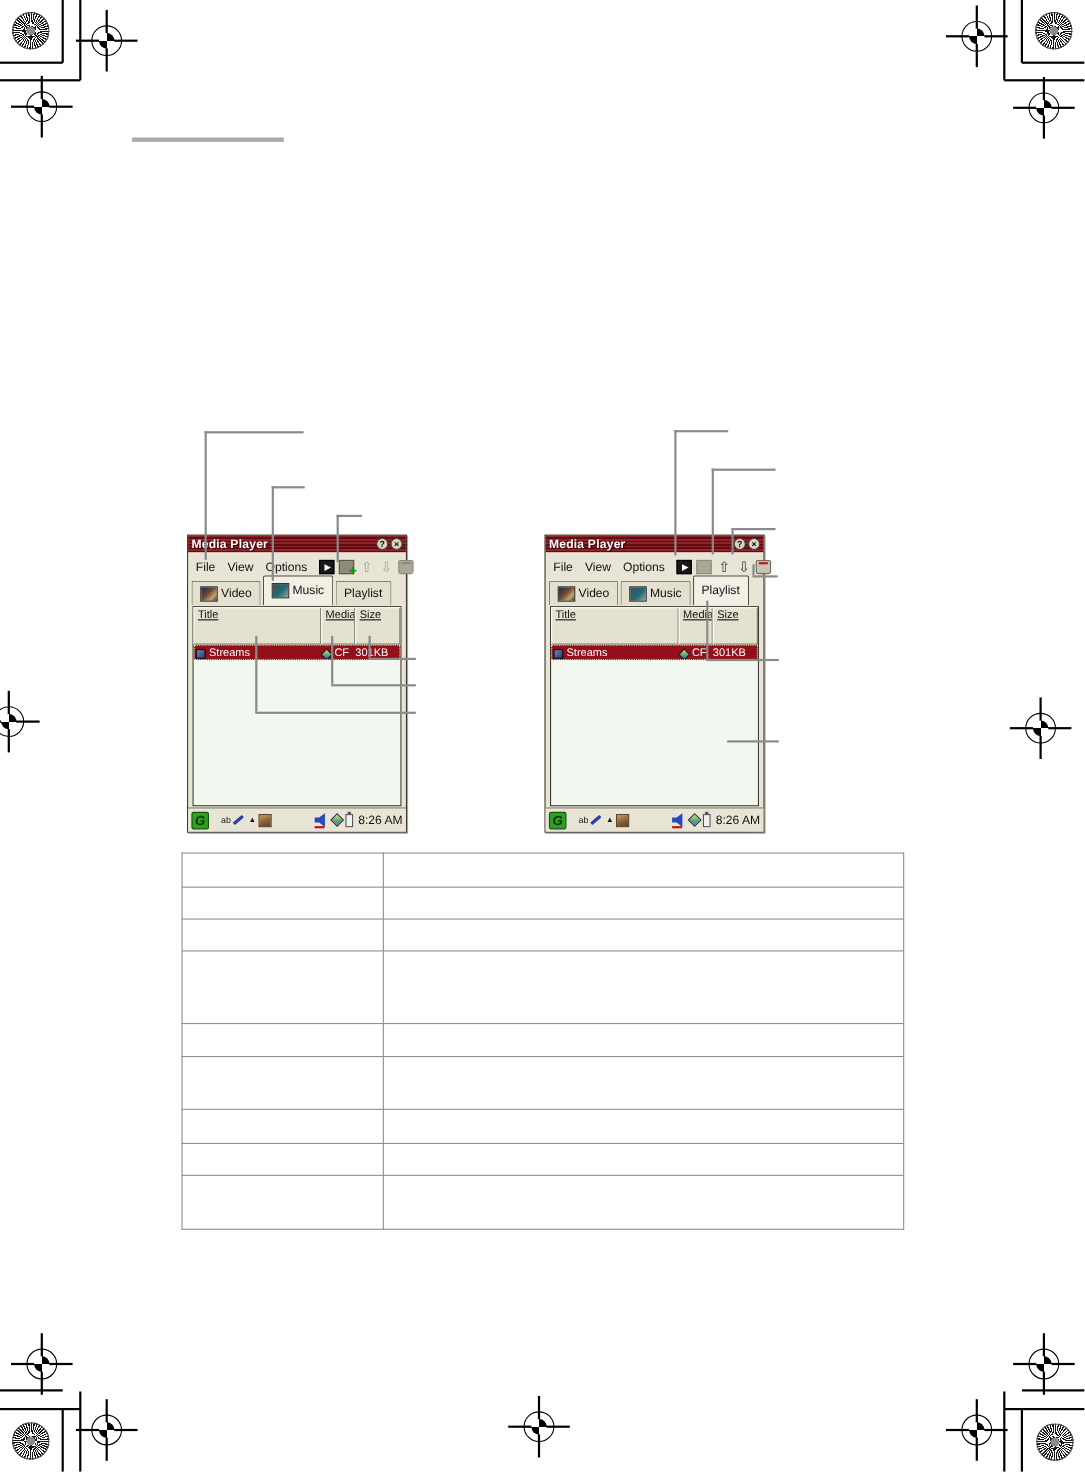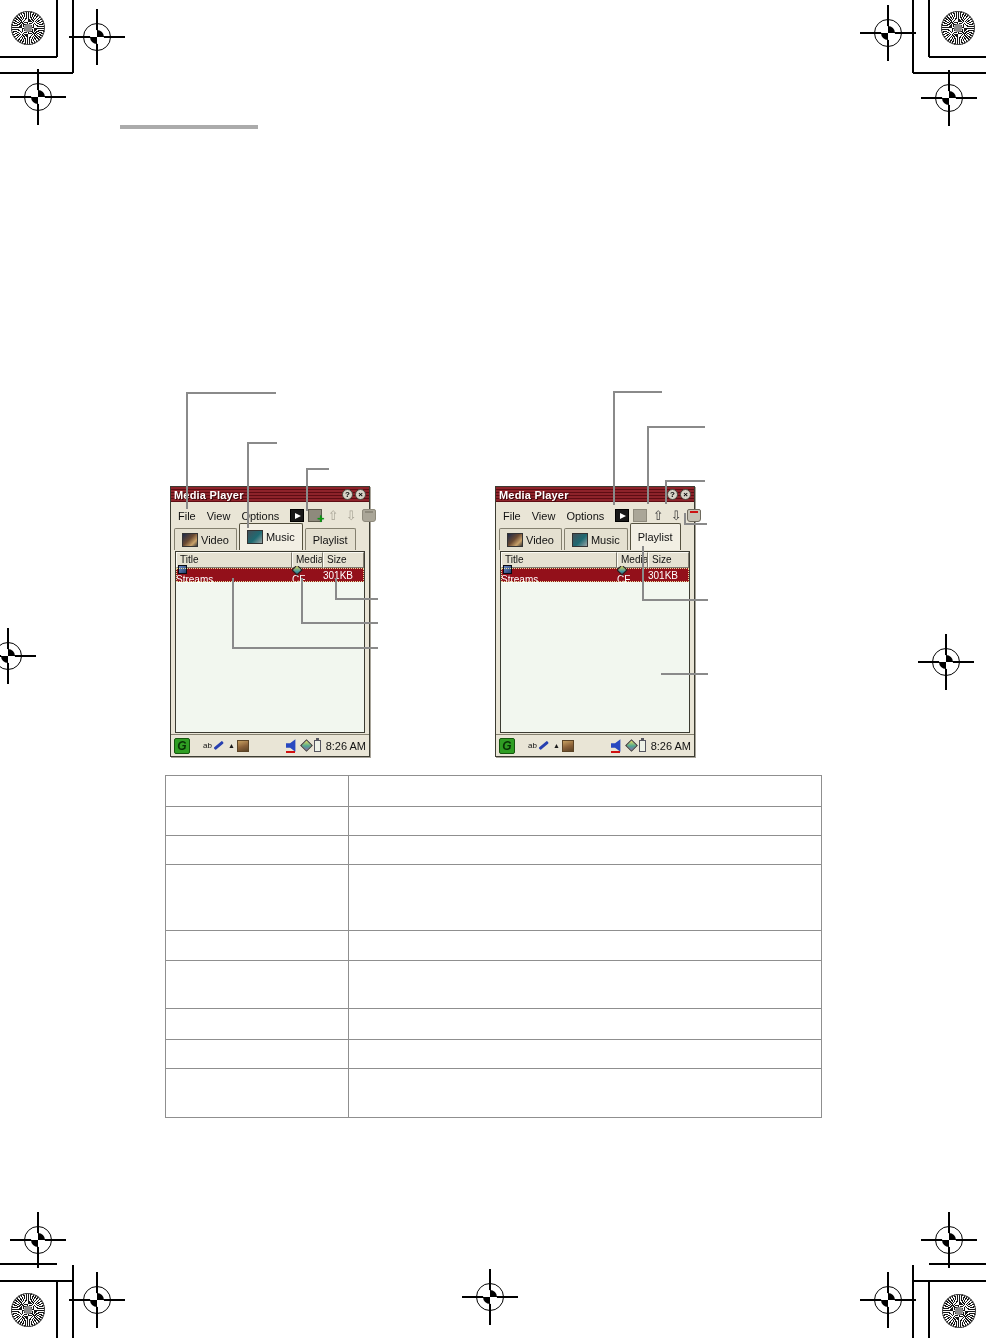--- a/index.html
+++ b/index.html
@@ -62,39 +62,39 @@
   .tab { height:22px; display:flex; align-items:center; gap:3px; padding:0 7px;
     background:#e4e0d0; border:1px solid #84806f; border-bottom:none; border-radius:2px 2px 0 0;
     margin-right:2px; position:relative; }
   .tab.selected { height:27px; background:#f2efe4; border-color:#55513f; z-index:2; }
   .tabicon { width:16px; height:14px; border:1px solid #333; display:inline-block; }
   .video-tabicon { background:linear-gradient(135deg,#1d2a4a 0%,#6a4a32 45%,#caa26a 75%,#3a3a3a 100%); }
   .music-tabicon { background:linear-gradient(135deg,#44505a 0%,#1e6a72 55%,#9aa4a6 100%); }
 
   .mp-list { position:absolute; left:4px; right:4px; top:64px; bottom:23px;
     border:1px solid #3c3c32; background:#f2f7ef; }
-  .lh { display:flex; height:16px; }
+  .lh { display:flex; height:34px;text-decoration:underline; }
   .lh-cell { background:#e5e1d1; border:1px solid; border-color:#fbfaf4 #7d796d #7d796d #fbfaf4;
     font-size:10px; padding:1px 3px; white-space:nowrap; overflow:hidden; }
   .c-title { width:116px; }
   .c-media { width:31px; }
   .c-size  { flex:1; }
   .lrow { display:flex; height:14px; align-items:center; background:#93101a; color:#fff;
     font-size:10px; outline:1px dotted #e8dc9c; outline-offset:-1px; }
-  .lc { display:flex; align-items:flex-start; white-space:nowrap; overflow:hidden;flex-direction:column; }
+  .lc { display:flex; align-items:flex-end; white-space:nowrap; overflow:hidden; }
   .file-icon { width:9px; height:9px; margin:0 3px 0 2px; flex:none;
     background:linear-gradient(135deg,#6a88c8,#23406a); border:1px solid #0a0a14; }
   .media-diamond { width:8px; height:8px; margin:0 3px 0 1px; flex:none; transform:rotate(45deg);
     background:linear-gradient(135deg,#e2d452,#3f96a0 70%,#2a5a66); border:1px solid #222; }
 
   .mp-taskbar { position:absolute; left:0; right:0; bottom:0; height:22px;
     background:#e9e5d6; border-top:1px solid #84806f; display:flex; align-items:center; padding:0 3px; }
   .glogo { width:16px; height:16px; background:#2f9e23; border:1px solid #15550e; border-radius:2px;
     color:#083305; font-weight:bold; font-style:italic; font-size:12px; line-height:14px; text-align:center; }
-  .ab-label { font-size:8px; margin-left:13px; }
+  .ab-label { font-size:8px; margin-left:0;padding-left:11px; }
   .pencil-icon { width:11px; height:2.5px; background:#2840b0; border-radius:1px;
     transform:rotate(-40deg); margin:0 2px 0 1px; display:inline-block; }
   .tri-icon { font-size:7px; color:#1a1a1a; margin:0 2px; }
   .tri-icon::before { content:"\25B2"; }
   .photo-icon { width:12px; height:12px; border:1px solid #5c4426;
     background:linear-gradient(160deg,#c8a060 0%,#8a6038 55%,#5c4426 100%); }
   .tb-right { margin-left:auto; display:flex; align-items:center; gap:3px; }
   .spk-wrap { position:relative; width:13px; height:13px; }
   .speaker-icon { position:absolute; inset:0; background:#2848c0;
     clip-path:polygon(0 32%, 34% 32%, 75% 2%, 75% 98%, 34% 68%, 0 68%); }

